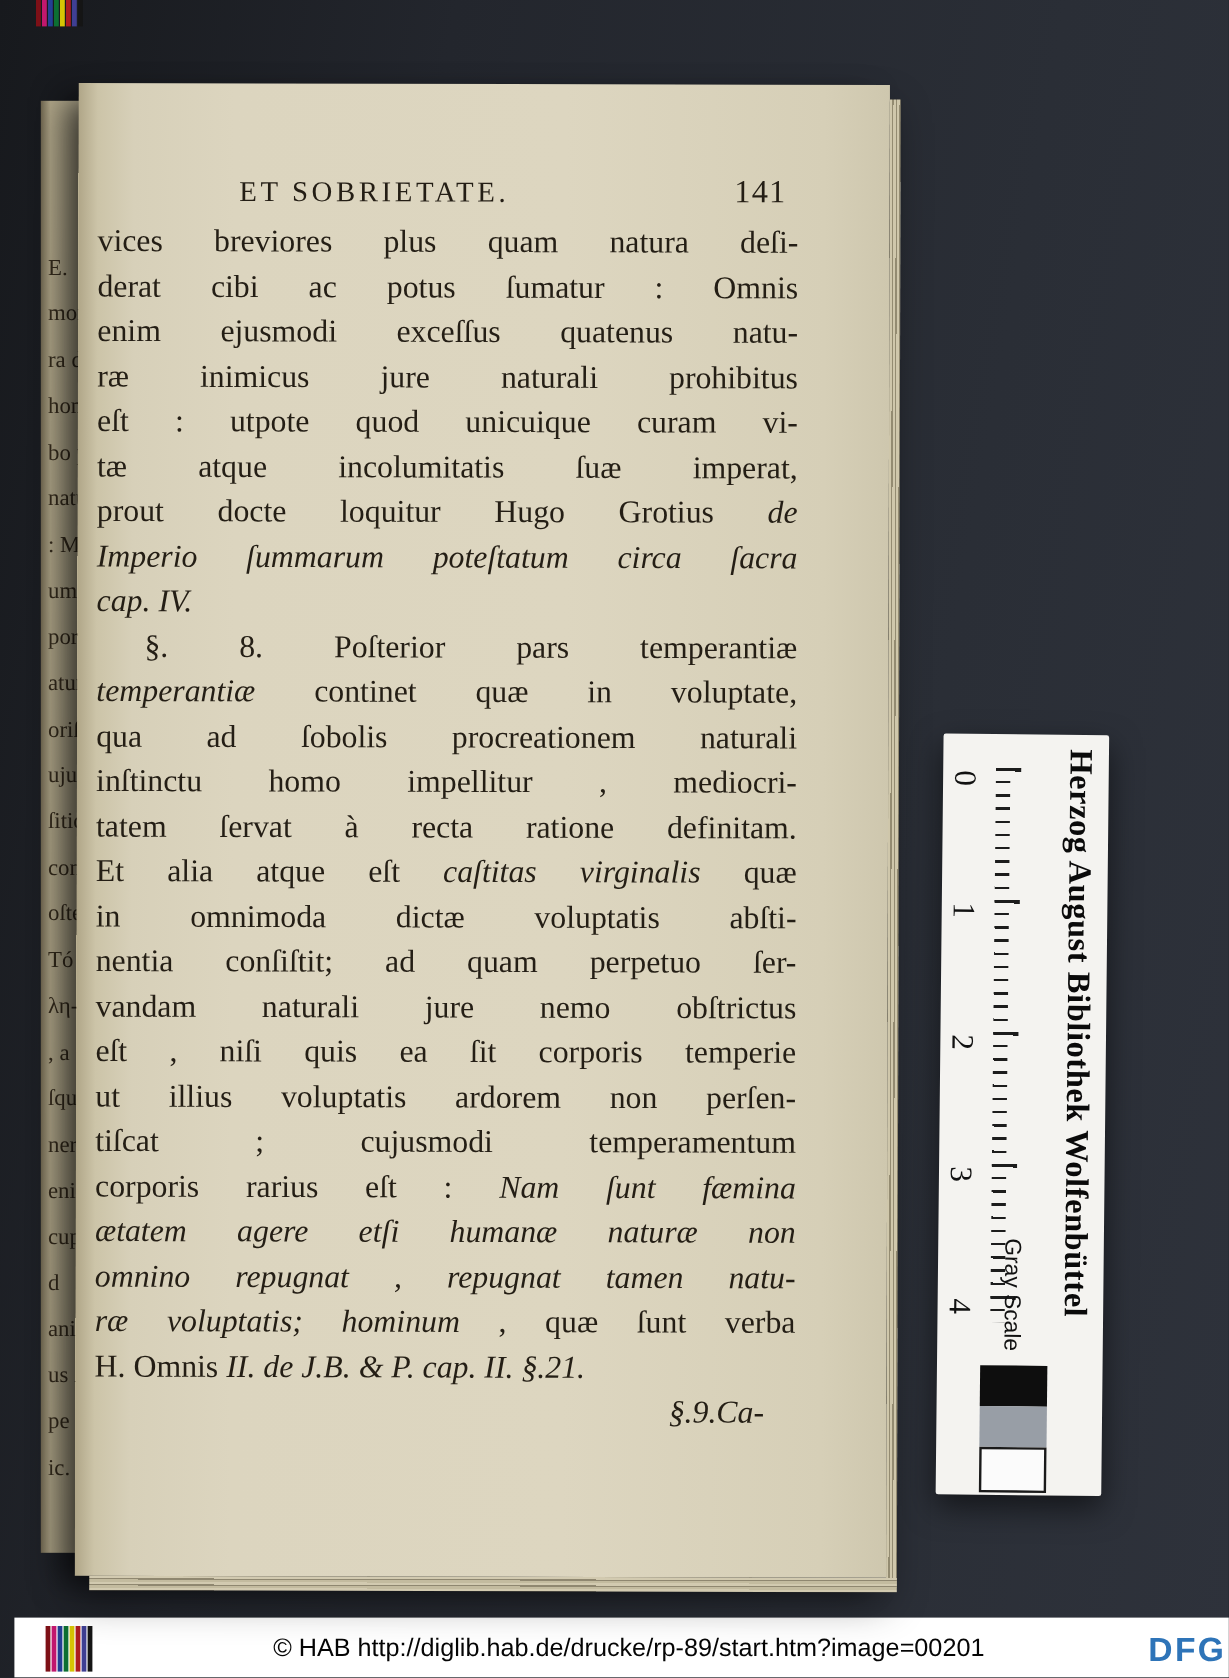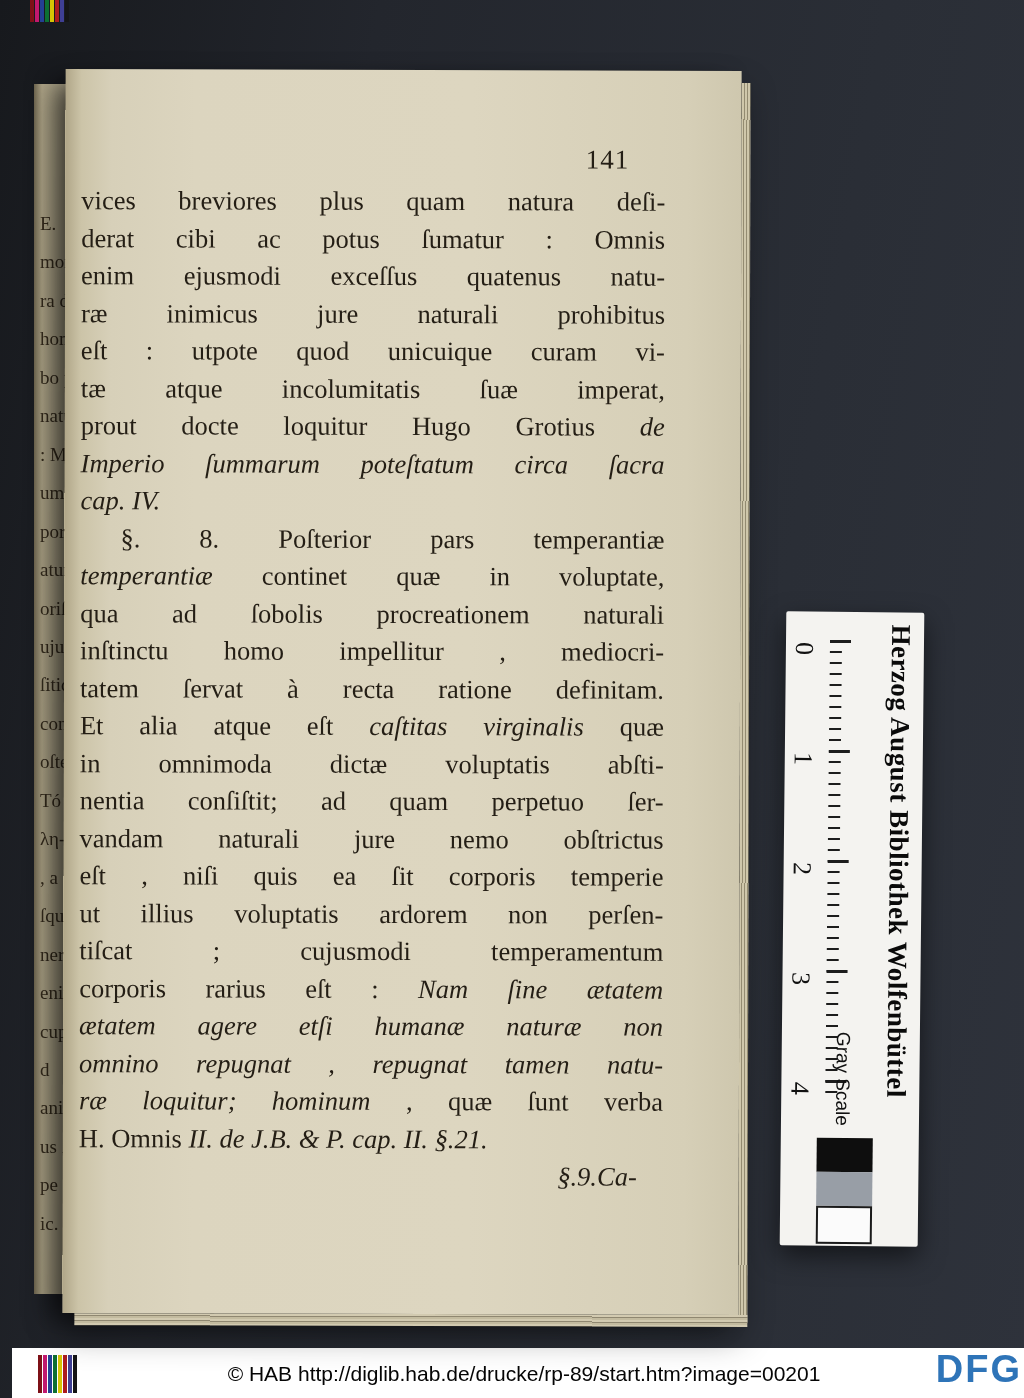--- a/index.html
+++ b/index.html
@@ -47,21 +47,21 @@
     background:repeating-linear-gradient(to bottom,#d2cab0 0 2px,#8f8770 2px 3px,#c3bb9f 3px 5px);
   }
 
   
   .text{
     position:absolute;left:16px;top:74px;width:584px;
     color:#241e15;
   }
   .header{display:flex;align-items:baseline;font-size:24px;letter-spacing:3px;margin-bottom:8px;}
   .htitle{margin-left:118px;}
-  .hnum{margin-left:auto;margin-right:36px;letter-spacing:1px;font-size:27px;}
+  .hnum{margin-left:auto;margin-right:10px;letter-spacing:1px;font-size:27px;}
   .line{
     font-size:26.5px;line-height:37.5px;
     text-align:justify;text-align-last:justify;
     white-space:normal;
   }
   .line .it{font-style:italic;}
   .line.al{text-align:left;text-align-last:left;}
   .line.ind{text-indent:40px;}
   .line.ar{text-align:right;text-align-last:right;padding-right:26px;font-style:italic;}
 
@@ -106,21 +106,21 @@
   .footer{
     position:absolute;left:12px;bottom:0;width:1024px;height:50px;
     background:#ffffff;
   }
   .credit{
     position:absolute;left:0;right:0;bottom:12px;text-align:center;
     font-family:"Liberation Sans",sans-serif;font-size:21px;color:#050505;
   }
   .dfg{
     position:absolute;right:14px;bottom:7px;
-    font-family:"Liberation Sans",sans-serif;font-weight:bold;font-size:38px;
+    font-family:"Liberation Sans",sans-serif;font-weight:bold;font-size:28px;
     color:#2e74b8;letter-spacing:2px;
   }
 </style>
 </head>
 <body>
 
 <div class="stage">
 
   <div class="strip strip-top">
       <div class="bar" style="background: rgb(125, 16, 23);"></div>
@@ -161,20 +161,21 @@
         <div class="frag">anil</div>
         <div class="frag">us ſ</div>
         <div class="frag">pe</div>
         <div class="frag">ic.</div>
       </div>
     <div class="page-main">
       <div class="edge-right"></div>
       <div class="edge-bottom"></div>
       <div class="text">
         <div class="header">
+          <span class="htitle">ET SOBRIETATE.</span>
           <span class="hnum">141</span>
         </div>
         <div>
             <div class="line"><span>vices breviores plus quam natura deſi-</span></div>
             <div class="line"><span>derat cibi ac potus ſumatur : Omnis</span></div>
             <div class="line"><span>enim ejusmodi exceſſus quatenus natu-</span></div>
             <div class="line"><span>ræ inimicus jure naturali prohibitus</span></div>
             <div class="line"><span>eſt : utpote quod unicuique curam vi-</span></div>
             <div class="line"><span>tæ atque incolumitatis ſuæ imperat,</span></div>
             <div class="line"><span>prout docte loquitur Hugo Grotius </span><span class="it">de</span></div>
@@ -185,24 +186,24 @@
             <div class="line"><span>qua ad ſobolis procreationem naturali</span></div>
             <div class="line"><span>inſtinctu homo impellitur , mediocri-</span></div>
             <div class="line"><span>tatem ſervat à recta ratione definitam.</span></div>
             <div class="line"><span>Et alia atque eſt </span><span class="it">caſtitas virginalis</span><span> quæ</span></div>
             <div class="line"><span>in omnimoda dictæ voluptatis abſti-</span></div>
             <div class="line"><span>nentia conſiſtit; ad quam perpetuo ſer-</span></div>
             <div class="line"><span>vandam naturali jure nemo obſtrictus</span></div>
             <div class="line"><span>eſt , niſi quis ea ſit corporis temperie</span></div>
             <div class="line"><span>ut illius voluptatis ardorem non perſen-</span></div>
             <div class="line"><span>tiſcat ; cujusmodi temperamentum</span></div>
-            <div class="line"><span>corporis rarius eſt : </span><span class="it">Nam ſine ætatem</span></div>
+            <div class="line"><span>corporis rarius eſt : </span><span class="it">Nam ſunt fæmina</span></div>
             <div class="line"><span class="it">ætatem agere etſi humanæ naturæ non</span></div>
             <div class="line"><span class="it">omnino repugnat , repugnat tamen natu-</span></div>
-            <div class="line"><span class="it">ræ loquitur; hominum</span><span> , quæ ſunt verba</span></div>
+            <div class="line"><span class="it">ræ voluptatis; hominum</span><span> , quæ ſunt verba</span></div>
             <div class="line al"><span>H. Omnis </span><span class="it">II. de J.B. &amp; P. cap. II. §.21.</span></div>
           </div>
         <div class="line ar">§.9.Ca-</div>
       </div>
     </div>
   </div>
 
   <div class="ruler">
     <div>
         <div class="rnum" style="top: 22px;">0</div>

